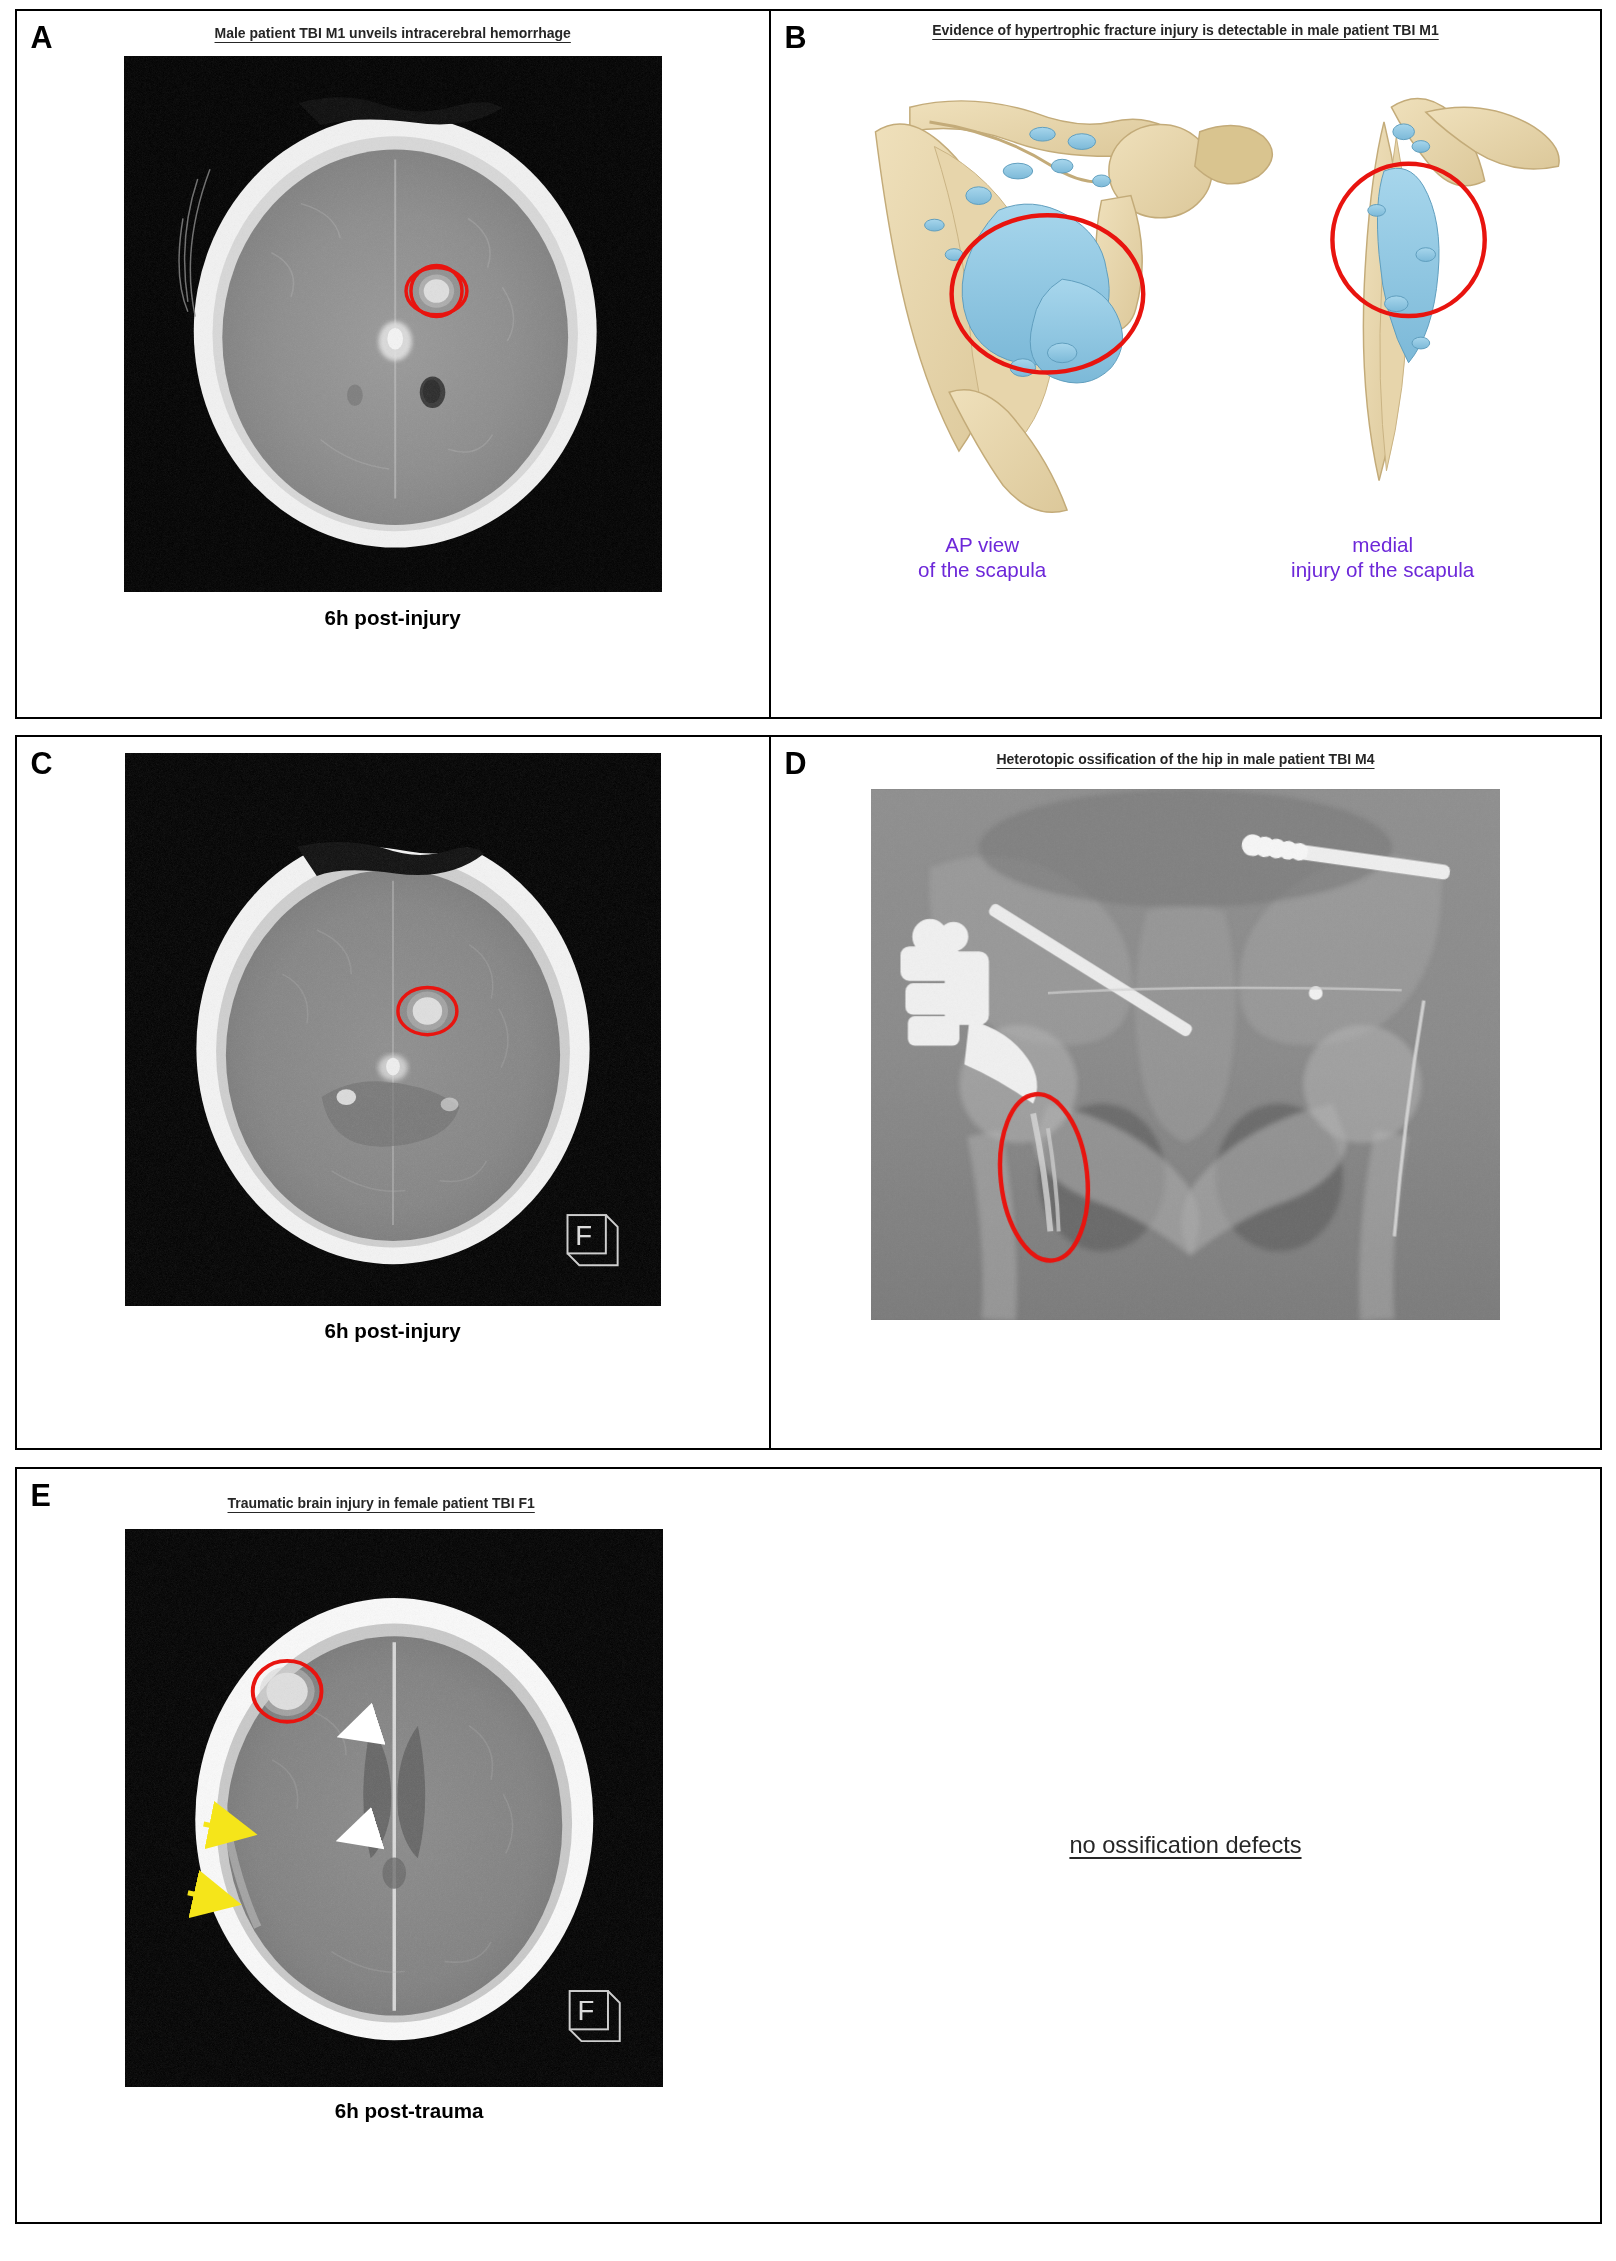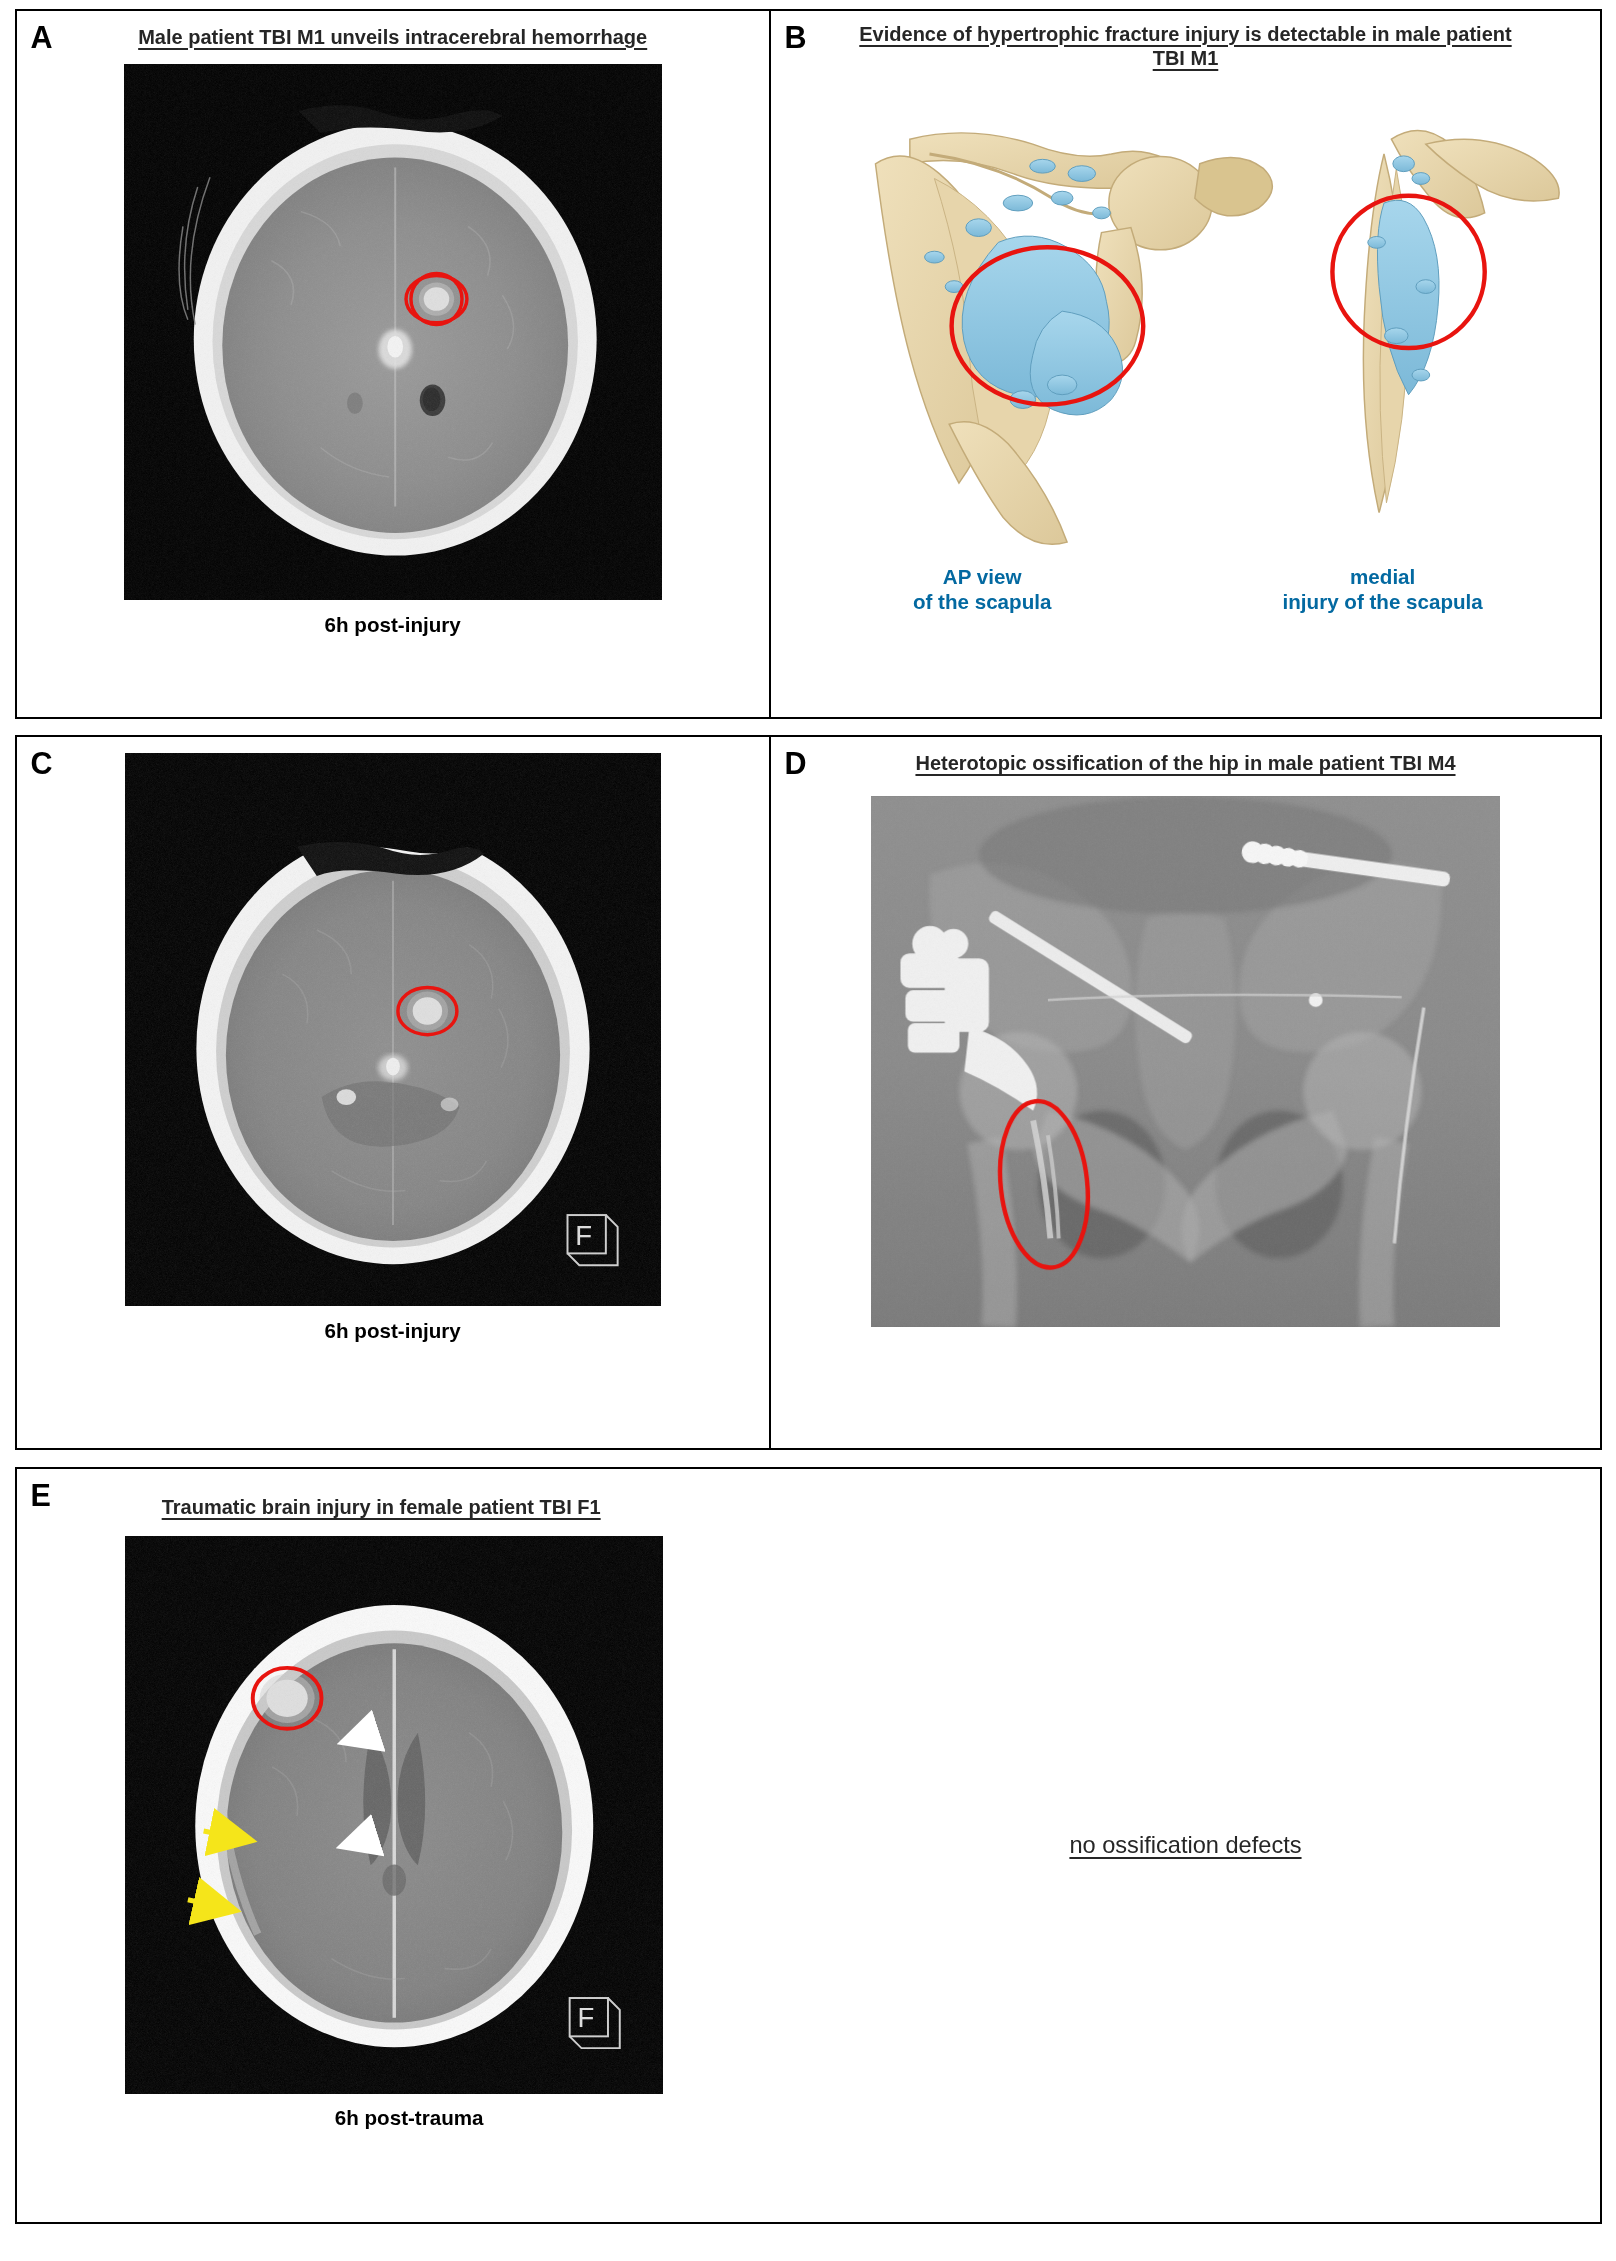--- a/index.html
+++ b/index.html
@@ -38,21 +38,21 @@
     position: relative;
   }
   .panel-letter {
     font-size: 30.5px;
     font-weight: bold;
     line-height: 1;
     position: absolute;
     color: #000;
   }
   .ptitle {
-    font-size: 20px;
+    font-size: 14px;
     font-weight: bold;
     line-height: 1.22;
     text-align: center;
     text-decoration: underline;
     text-underline-offset: 3.9px;
     color: #262626;
   }
   .caption {
     font-size: 20.6px;
     font-weight: bold;
@@ -75,24 +75,24 @@
   .nodefect {
     font-size: 23.6px;
     font-weight: normal;
     text-decoration: underline;
     text-underline-offset: 4.4px;
     text-align: center;
     color: #262626;
   }
   .sublabel {
     font-size: 20.6px;
-    font-weight: bold;
+    font-weight: normal;
     text-align: center;
     line-height: 1.2;
-    color: #0369a1;
+    color: #6d28d9;
   }
   svg { display: block; }
 </style>
 </head>
 <body>
 
 <div class="figure">
 
   <div class="panel" style="height:710px;">
     <div class="panel-row" style="height:100%;">

